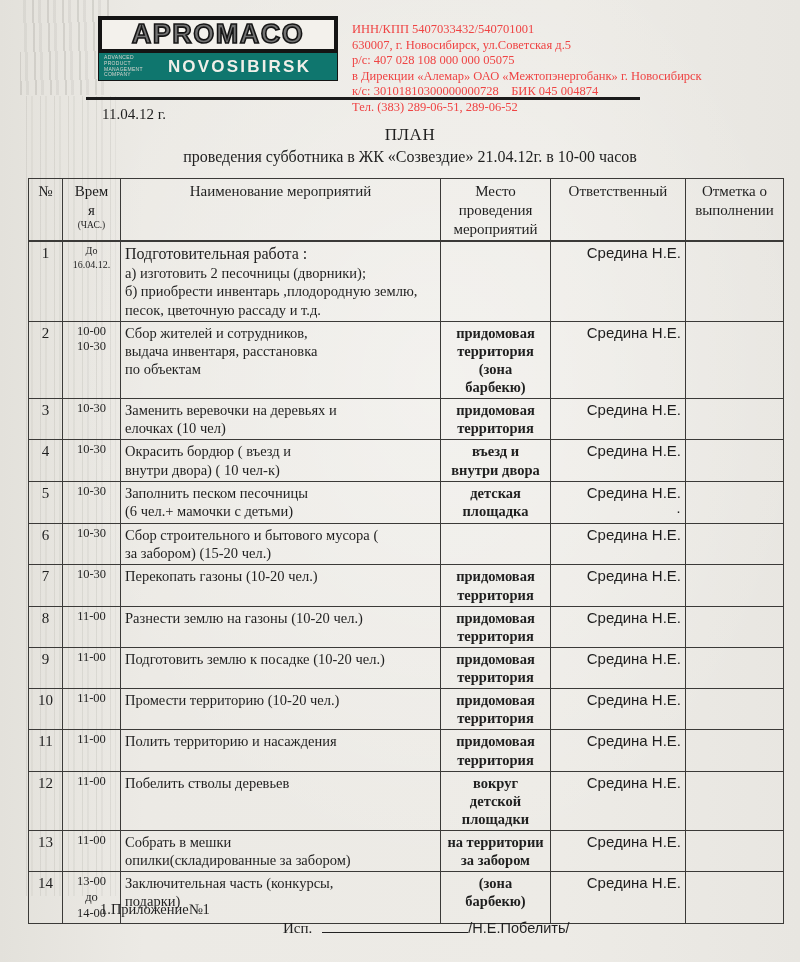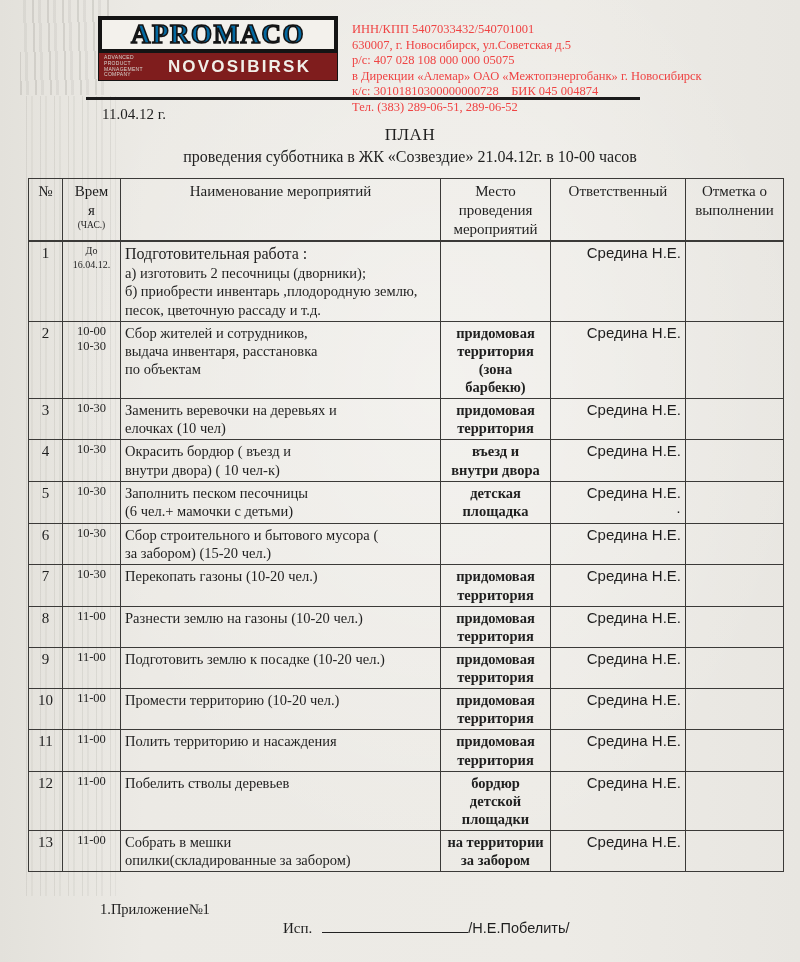--- a/index.html
+++ b/index.html
@@ -30,26 +30,26 @@
     pointer-events:none;
   }
 
   
   .logo{position:absolute;left:98px;top:16px;width:240px;}
   .logo-top{
     border:4px solid #141414;background:#f3f1ec;height:37px;
     display:flex;align-items:center;justify-content:center;box-sizing:border-box;
   }
   .logo-apromaco{
-    font-family:Liberation Serif, serif;font-weight:bold;
-    font-size:27px;letter-spacing:1.5px;color:#0369a1;
+    font-family:Liberation Sans, sans-serif;font-weight:bold;
+    font-size:27px;letter-spacing:1.5px;color:#737373;
     -webkit-text-stroke:1.6px #141414;line-height:1;
   }
   .logo-bottom{
-    background:#7f1d1d;height:28px;display:flex;align-items:center;
+    background:#0f766e;height:28px;display:flex;align-items:center;
     padding:0 8px 0 5px;box-sizing:border-box;border:1px solid #141414;border-top:none;
   }
   .logo-small{
     color:#d8d6d0;font-family:"Liberation Sans", sans-serif;
     font-size:5px;line-height:1.15;white-space:pre-line;width:46px;letter-spacing:0.3px;
   }
   .logo-novosibirsk{
     color:#f1efe9;font-family:"Liberation Sans", sans-serif;font-weight:bold;
     font-size:17px;letter-spacing:2.2px;flex:1;text-align:center;line-height:1;
   }
@@ -275,35 +275,47 @@
     <td class="c-name">Полить территорию и насаждения</td>
     <td class="c-place">придомовая
 территория</td>
     <td class="c-resp">Средина Н.Е.</td>
     <td class="c-mark"></td>
   </tr>
       <tr>
     <td class="c-num">12</td>
     <td class="c-time">11-00</td>
     <td class="c-name">Побелить стволы деревьев</td>
-    <td class="c-place">бордюр
+    <td class="c-place">вокруг
 детской
 площадки</td>
     <td class="c-resp">Средина Н.Е.</td>
     <td class="c-mark"></td>
   </tr>
       <tr>
     <td class="c-num">13</td>
     <td class="c-time">11-00</td>
     <td class="c-name">Собрать в мешки
 опилки(складированные за забором)</td>
     <td class="c-place">на территории
 за забором</td>
     <td class="c-resp">Средина Н.Е.</td>
     <td class="c-mark"></td>
   </tr>
+      <tr>
+    <td class="c-num">14</td>
+    <td class="c-time">13-00
+до
+14-00</td>
+    <td class="c-name">Заключительная часть (конкурсы,
+подарки)</td>
+    <td class="c-place">(зона
+барбекю)</td>
+    <td class="c-resp">Средина Н.Е.</td>
+    <td class="c-mark"></td>
+  </tr>
     </tbody>
 </table>
 
 <div class="attachment">1.Приложение№1</div>
 <div class="sig-row">
   <span class="sig-label">Исп.</span><span class="sig-line"></span><span class="sig-name">/Н.Е.Побелить/</span>
 </div>
 
 </body></html>

